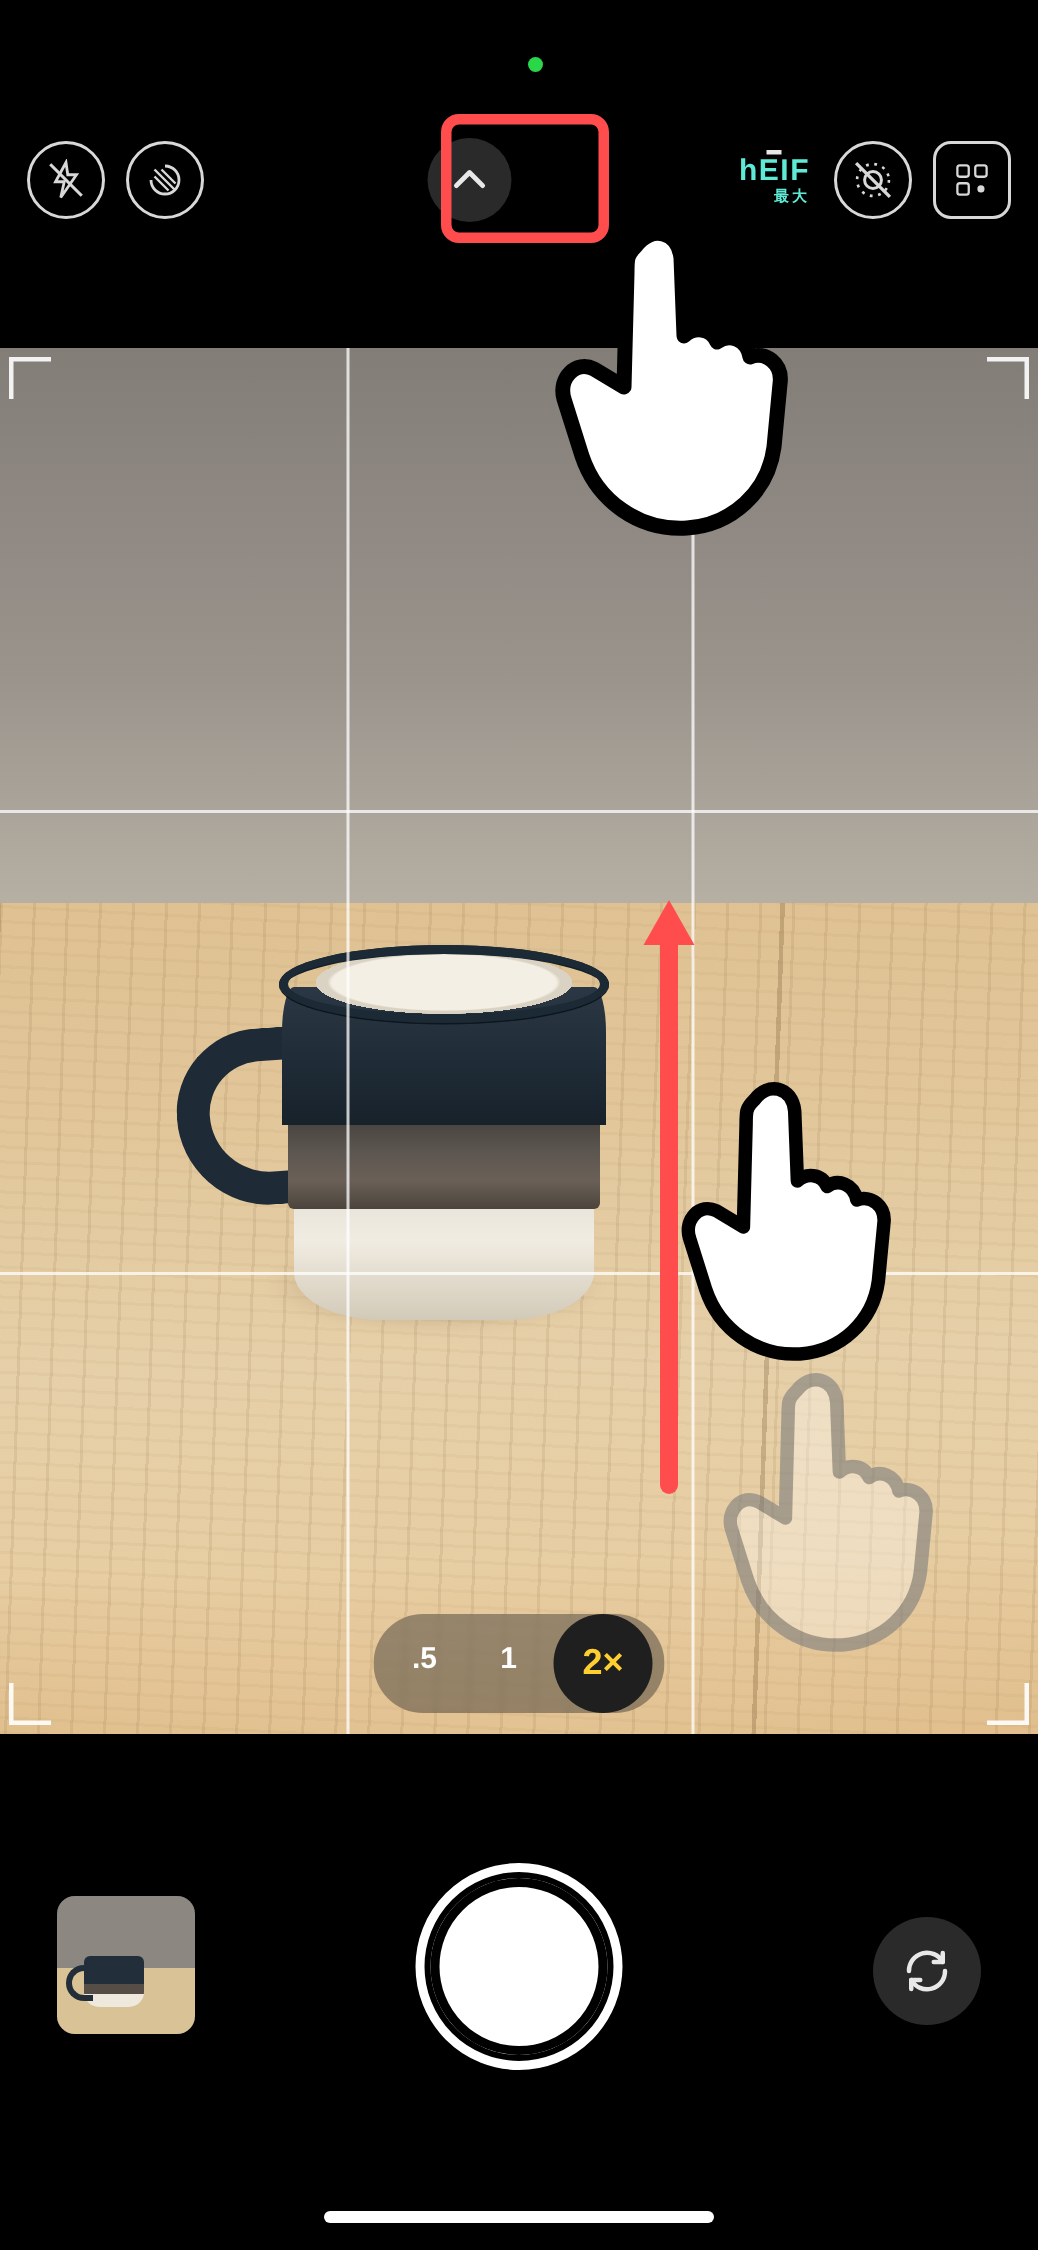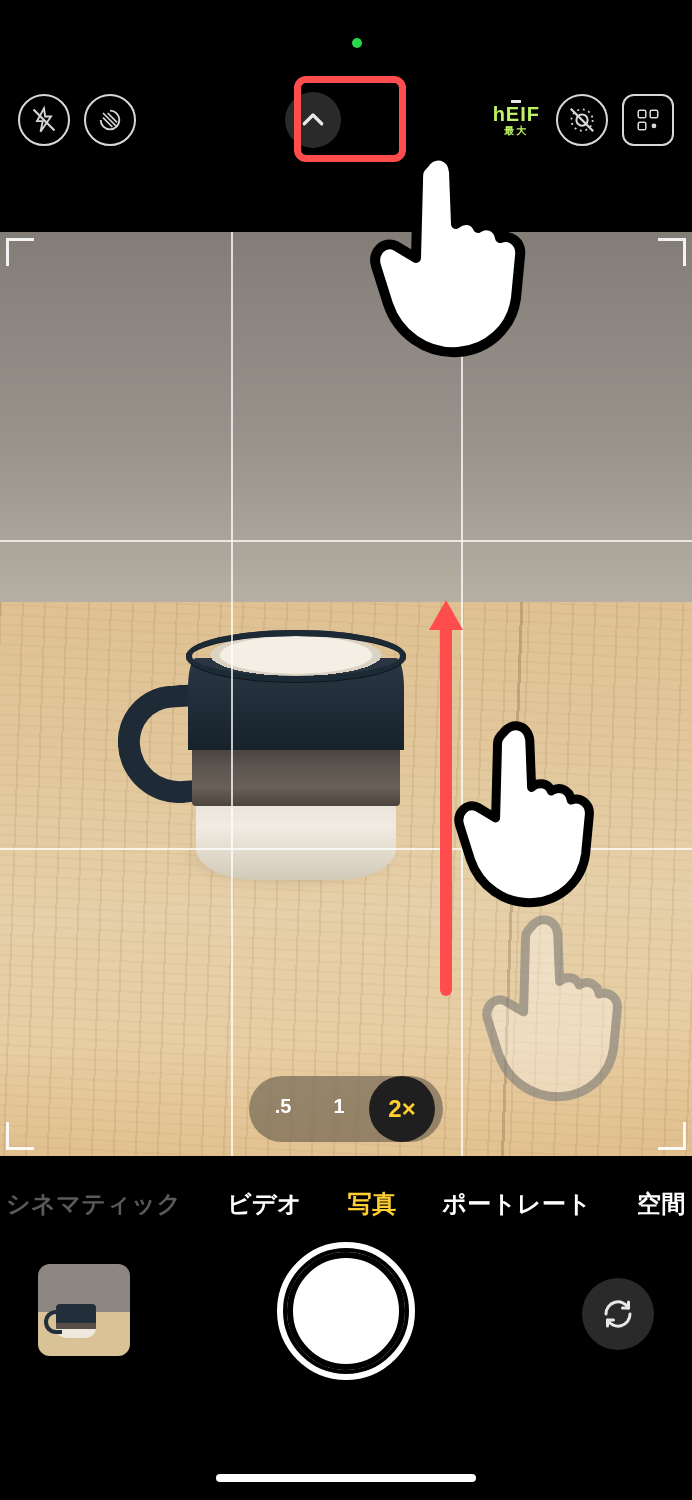--- a/index.html
+++ b/index.html
@@ -25,22 +25,22 @@
     padding: 0 18px;
   }
   .topbar .group { display: flex; gap: 14px; align-items: center; }
   .icon-btn {
     width: 52px; height: 52px; border-radius: 50%;
     display: flex; align-items: center; justify-content: center;
     color: #e8e8e8; position: relative;
   }
   .ring { border: 2.5px solid #d8d8d8; }
   .heif {
-    display:flex; flex-direction:column; align-items:center; justify-content:center;
-    color:#bef264; font-weight:700; width:auto; height:auto; padding:0 2px;
+    display:flex; flex-direction:column; align-items:flex-end; justify-content:center;
+    color:#5eead4; font-weight:700; width:auto; height:auto; padding:0 2px;
   }
   .heif .line1 { font-size: 20px; letter-spacing: 1px; font-family: Arial, sans-serif; position:relative; }
   .heif .line1::before{
     content:""; position:absolute; left:18px; top:-3px; width:10px; height:3px; background:#e8e8e8;
   }
   .heif .line2 { font-size: 10px; letter-spacing: 2px; margin-top:-2px;}
   .sq-btn {
     width: 52px; height: 52px; border: 2.5px solid #d8d8d8; border-radius: 12px;
     display:flex; align-items:center; justify-content:center;
   }
@@ -302,27 +302,20 @@
     <svg width="180" height="200" viewBox="0 0 200 220">
       <path d="M72 16 C82 2 100 6 102 24 L104 76 C110 70 122 70 126 80 C134 74 146 78 148 90 C158 86 170 94 168 108 L164 150 C160 180 136 202 106 204 C74 206 46 186 36 156 L24 118 C20 104 32 92 44 98 L64 110 L66 34 C66 24 66 22 72 16 Z" fill="#fff" stroke="#000" stroke-width="10" stroke-linejoin="round"></path>
     </svg>
   </div>
   <div class="hand" style="left:466px; top:912px; opacity:0.6;">
     <svg width="180" height="200" viewBox="0 0 200 220">
       <path d="M72 16 C82 2 100 6 102 24 L104 76 C110 70 122 70 126 80 C134 74 146 78 148 90 C158 86 170 94 168 108 L164 150 C160 180 136 202 106 204 C74 206 46 186 36 156 L24 118 C20 104 32 92 44 98 L64 110 L66 34 C66 24 66 22 72 16 Z" fill="rgba(255,255,255,0.55)" stroke="#7d7d7d" stroke-width="10" stroke-linejoin="round"></path>
     </svg>
   </div>
 
-  <div class="modes">
-    <span class="dim">シネマティック</span>
-    <span>ビデオ</span>
-    <span class="active">写真</span>
-    <span>ポートレート</span>
-    <span>空間</span>
-  </div>
 
   <div class="thumb">
     <div class="twall"></div>
       <div class="ttable"></div>
       <div class="tmug"></div>
   </div>
   <div class="shutter"></div>
   <div class="flip">
     <svg width="36" height="36" viewBox="0 0 24 24">
       <path d="M4 12 A8 8 0 0 1 19 8" fill="none" stroke="#e8e8e8" stroke-width="2" stroke-linecap="round"></path>

